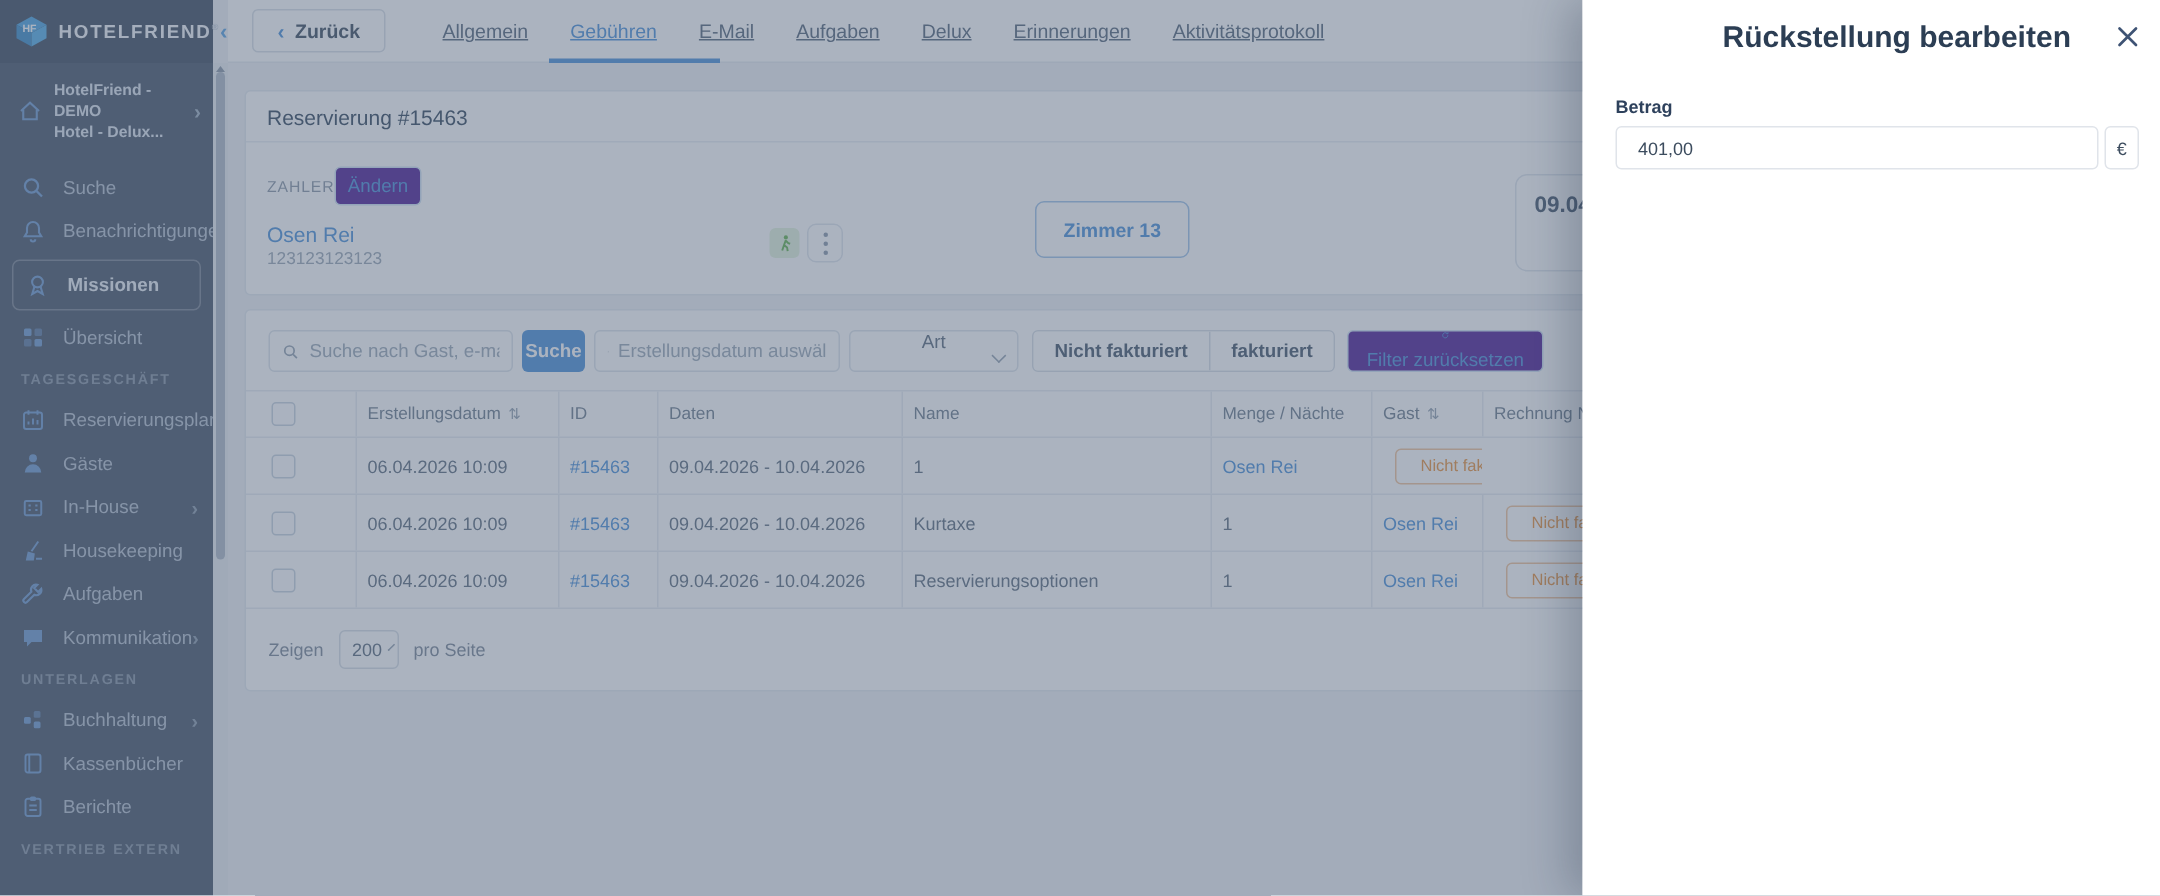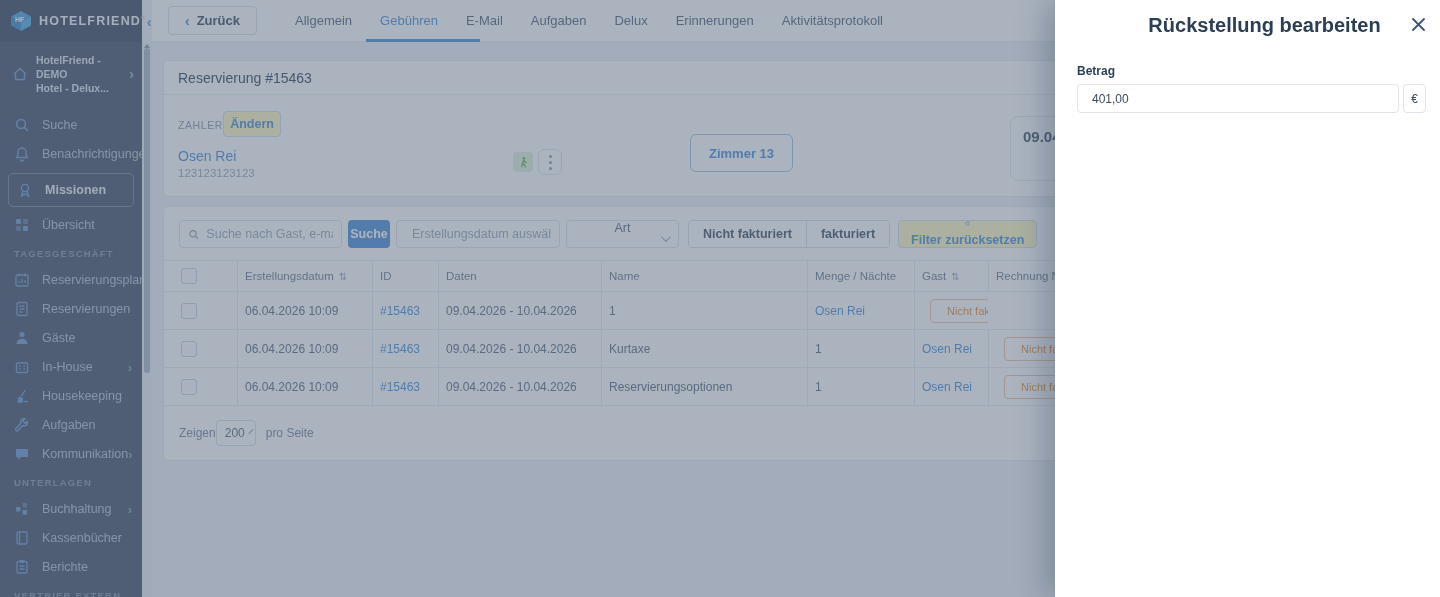--- a/index.html
+++ b/index.html
@@ -33,32 +33,32 @@
   .scroll-strip { position:absolute; left:142px; top:42px; width:10px; height:555px; background:#e8ecf1; z-index:10; }
   .scroll-arrow { width:0; height:0; margin:2px auto 1px auto; border-left:3px solid transparent; border-right:3px solid transparent; border-bottom:4px solid #8a97a6; }
   .scroll-thumb { position:absolute; left:2px; top:6px; width:6px; height:325px; border-radius:3px; background:#aeb9c6; }
 
   
   .main { position:absolute; left:152px; top:0; width:1288px; height:597px; background:#eef1f5; }
   .topbar { height:42px; background:#fff; border-bottom:1px solid #e4e9ef; display:flex; align-items:center; padding-left:16px; }
   .back-btn { display:inline-flex; align-items:center; gap:7px; height:29px; padding:0 16px; border:1px solid #d9dfe6; border-radius:4px; background:#fff; color:#3c4c5e; font-size:13px; font-weight:bold; cursor:pointer; }
   .back-btn .bchev { color:#4a90d9; font-weight:bold; font-size:14px; }
   .tabs { display:flex; align-items:center; height:42px; margin-left:24px; }
-  .tab { position:relative; height:42px; display:flex; align-items:center; padding:0 14px; font-size:13px; color:#55667a; cursor:pointer; white-space:nowrap; }
+  .tab { position:relative; height:42px; display:flex; align-items:center; padding:0 14px; font-size:13px; color:#55667a; cursor:pointer; white-space:nowrap;text-decoration:underline; }
   .tab.active { color:#4a90d9; }
   .tab.active::after { content:""; position:absolute; left:0; right:-28px; bottom:0; height:3px; background:#4a90d9; }
 
   .content { padding:18px 0 0 11px; }
   .card { background:#fff; border:1px solid #e3e8ee; border-radius:4px; width:1257px; }
 
   
   .card-hdr { height:34px; line-height:34px; padding-left:14px; font-size:14px; color:#33475c; border-bottom:1px solid #e8edf2; }
   .card1-body { position:relative; height:101px; }
   .zahler { position:absolute; left:14px; top:24px; font-size:10.5px; letter-spacing:0.6px; color:#8a97a6; }
-  .btn-outline-blue { display:inline-flex; align-items:center; justify-content:center; border:1px solid #cfe0f2; border-radius:4px; background:#fef9c3; color:#4a90d9; font-size:12.5px; font-weight:bold; cursor:pointer; }
+  .btn-outline-blue { display:inline-flex; align-items:center; justify-content:center; border:1px solid #cfe0f2; border-radius:4px; background:#4c1d95; color:#4a90d9; font-size:12.5px; font-weight:normal; cursor:pointer; }
   .aendern { position:absolute; left:59px; top:16px; height:26px; width:58px; }
   .payer-name { position:absolute; left:14px; top:53px; font-size:14px; color:#4a90d9; cursor:pointer; }
   .payer-phone { position:absolute; left:14px; top:72px; font-size:11.5px; color:#9aa7b5; }
   .walk-chip { position:absolute; left:349px; top:57px; width:20px; height:20px; background:#e3f2dd; border-radius:4px; display:flex; align-items:center; justify-content:center; }
   .kebab { position:absolute; left:374px; top:54px; width:24px; height:26px; border:1px solid #dfe5ec; border-radius:6px; background:#fff; display:flex; flex-direction:column; align-items:center; justify-content:center; cursor:pointer; }
   .kebab .dot { width:3px; height:3px; border-radius:50%; background:#8a99aa; margin:1.5px 0; }
   .room-btn { position:absolute; left:526px; top:39px; height:38px; padding:0 18px; border:1px solid #9fc3e8; border-radius:6px; background:#fff; color:#4a90d9; font-size:13px; font-weight:bold; display:flex; align-items:center; cursor:pointer; }
   .date-card { position:absolute; left:846px; top:21px; width:92px; height:65px; border:1px solid #dfe5ec; border-radius:8px; background:#fff; padding:11px 0 0 12px; font-size:15px; font-weight:bold; color:#44566b; }
 
   
@@ -83,21 +83,21 @@
   .trow { height:38px; border-bottom:1px solid #e6ebf1; color:#5d6d7e; font-size:12px; }
   .cell { padding-left:7px; height:100%; display:flex; align-items:center; overflow:hidden; white-space:nowrap; }
   .cell.bl { border-left:1px solid #e6ebf1; }
   .chkcell { padding-left:17px; height:100%; display:flex; align-items:center; }
   .checkbox { width:16px; height:16px; border:1px solid #c7d2de; border-radius:3px; background:#fdfdfe; cursor:pointer; }
   .sort { color:#93a1b0; font-size:10px; margin-left:5px; }
   .link { color:#4a90d9; cursor:pointer; }
   .status-badge { margin-left:8px; height:24px; line-height:22px; padding:0 16px; border:1px solid #f0c39a; border-radius:4px; color:#e8923e; font-size:11px; white-space:nowrap; }
 
   .pager-row { display:flex; align-items:center; padding:14px 0 14px 15px; color:#7a8797; font-size:12px; }
-  .pager-select { height:26px; width:40px; border:1px solid #d6dde5; border-radius:4px; background:#fff; display:flex; align-items:center; padding:0 24px 0 8px; color:#5a6a7c; cursor:pointer; gap:4px; }
+  .pager-select { margin-left:10px; height:26px; width:40px; border:1px solid #d6dde5; border-radius:4px; background:#fff; display:flex; align-items:center; padding:0 24px 0 8px; color:#5a6a7c; cursor:pointer; gap:4px; }
   .pager-select .caret { transform:rotate(45deg) translateY(-2px); width:6px; height:6px; }
   .pager-after { margin-left:10px; }
 
   
   .dim-overlay { position:absolute; left:0; top:0; width:1055px; height:597px; background:rgba(88,104,128,0.5); z-index:40; }
   .modal { position:absolute; left:1055px; top:0; width:385px; height:597px; background:#fff; z-index:50; box-shadow:-10px 0 28px rgba(20,35,60,0.25); }
   .modal-title { margin-top:14px; text-align:center; font-size:20px; font-weight:bold; color:#2c3e54;margin-left:34px; }
   .modal-close { position:absolute; right:13px; top:15px; width:18px; height:18px; cursor:pointer; display:flex; align-items:center; justify-content:center; }
   .field-label { position:absolute; left:22px; top:64px; font-size:12px; font-weight:bold; color:#2e415c; }
   .amount-wrap { position:absolute; left:22px; top:84px; display:flex; gap:4px; }
@@ -178,29 +178,20 @@
 
       <div class="sec-hdr">TAGESGESCHÄFT</div>
       <div class="nav-item">
         <span class="ni">
             <svg viewBox="0 0 16 16" fill="none" stroke="currentColor" stroke-width="1.3">
               <rect x="2" y="3" width="12" height="11" rx="1.5"></rect>
               <path d="M5 1.5 v3 M11 1.5 v3 M5 11 v-2 M8 11 v-4 M11 11 v-3"></path>
             </svg>
           </span>
         <span class="lbl">Reservierungsplan</span>
-      </div>
-      <div class="nav-item">
-        <span class="ni">
-            <svg viewBox="0 0 16 16" fill="none" stroke="currentColor" stroke-width="1.3">
-              <rect x="3" y="1.5" width="10" height="13" rx="1.5"></rect>
-              <path d="M5.5 5 h5 M5.5 8 h5 M5.5 11 h3"></path>
-            </svg>
-          </span>
-        <span class="lbl">Reservierungen</span>
       </div>
       <div class="nav-item">
         <span class="ni">
             <svg viewBox="0 0 16 16" fill="currentColor">
               <circle cx="8" cy="4.5" r="2.6"></circle>
               <path d="M2.5 14 a5.5 5.5 0 0 1 11 0 Z"></path>
             </svg>
           </span>
         <span class="lbl">Gäste</span>
       </div>

